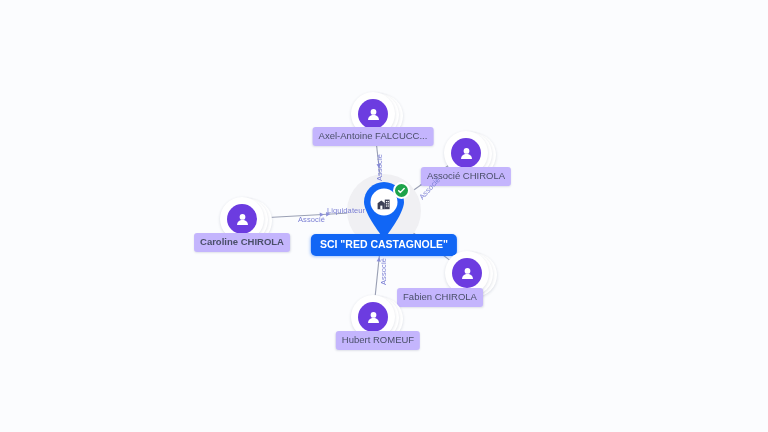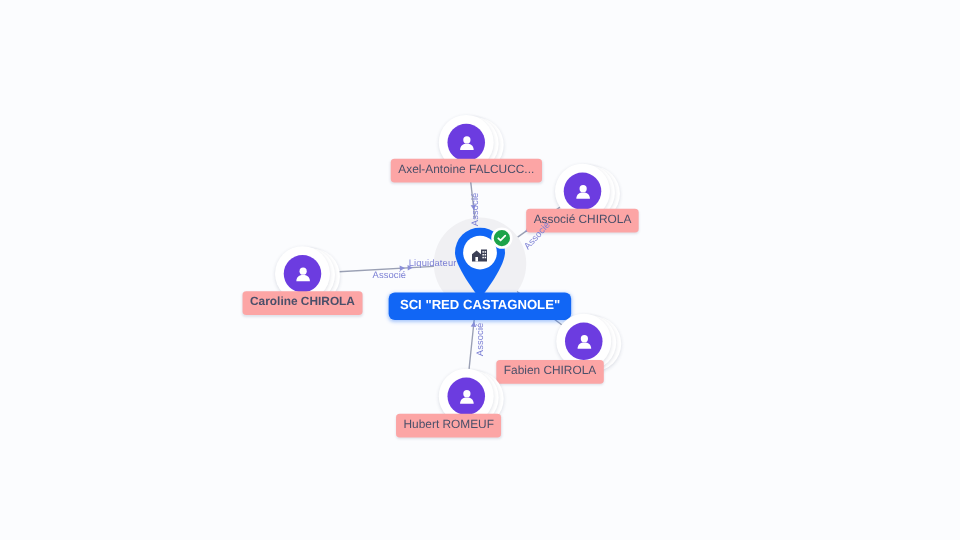--- a/index.html
+++ b/index.html
@@ -54,21 +54,21 @@
     display: flex;
     align-items: center;
     justify-content: center;
   }
   .avatar-disc svg { display: block; }
 
   
   .person-label {
     position: absolute;
     transform: translate(-50%, 0);
-    background: #fca5a5;
+    background: #c4b5fd;
     color: #4a4f69;
     font-size: 9.5px;
     line-height: 1;
     padding: 4px 6px 5px 6px;
     border-radius: 3px;
     white-space: nowrap;
     box-shadow: 0 1px 2px rgba(40,50,90,0.13);
     text-align: right;
   }
 
@@ -255,21 +255,21 @@
         <div class="stack-card s2"></div>
         <div class="stack-card s1"></div>
         <div class="stack-card s0"></div>
         <div class="avatar-disc">
           <svg viewBox="0 0 20 20" width="17" height="17" xmlns="http://www.w3.org/2000/svg">
             <circle cx="10" cy="7" r="3.4" fill="#ffffff"></circle>
             <path d="M3.6 16.4 C3.6 12.4 6.5 10.6 10 10.6 C13.5 10.6 16.4 12.4 16.4 16.4 Z" fill="#ffffff"></path>
           </svg>
         </div>
       </div>
-      <div class="person-label" style="left: 359px; top: 331px;">Hubert ROMEUF</div>
+      <div class="person-label" style="left: 378px; top: 331px;">Hubert ROMEUF</div>
     </div>
   <div id="edge-label-layer">
       <div class="edge-label" style="left: 295px; top: 207px; padding-left: 32px;">Liquidateur</div>
       <div class="edge-label" style="left: 298px; top: 216px;">Associé</div>
       <div class="edge-label rot" style="left: 376px; top: 181px; transform: rotate(-90deg);">Associé</div>
       <div class="edge-label rot" style="left: 418px; top: 196px; transform: rotate(-48deg);">Associé</div>
       <div class="edge-label rot" style="left: 380px; top: 285px; transform: rotate(-90deg);">Associé</div>
     </div>
 
 </div>

